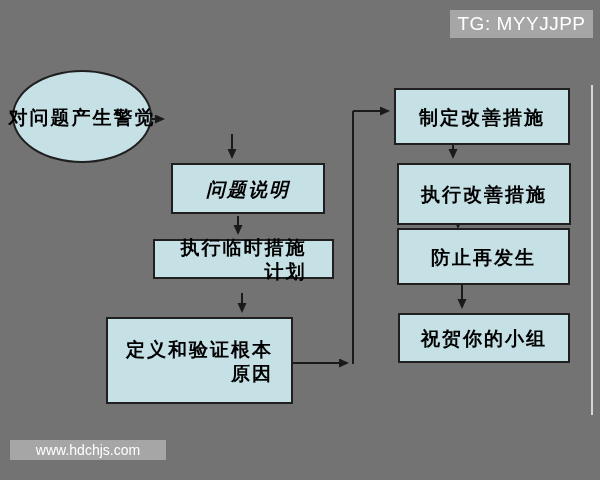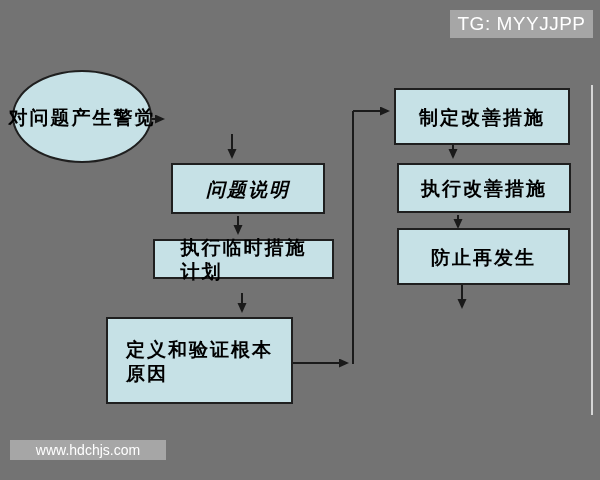--- a/index.html
+++ b/index.html
@@ -17,32 +17,32 @@
   .watermark {
     position:absolute; left:10px; top:440px; width:156px; height:20px;
     background:#a6a6a6; color:#ffffff;
     font-family:"Liberation Sans", sans-serif; font-size:14px;
     display:flex; align-items:center; justify-content:center;
   }
   .node {
     position:absolute; box-sizing:border-box;
     background:#c6e1e6; border:2px solid #1f1f1f; color:#000000;
     font-weight:bold; font-size:19px; letter-spacing:2px;
-    line-height:24px; text-align:left;
+    line-height:24px; text-align:right;
     display:flex; align-items:center; justify-content:center;
     white-space:pre-line;
   }
   .node--ellipse { border-radius:50%; white-space:nowrap; overflow:visible; }
   .n-start { left:12px;  top:70px;  width:140px; height:93px; }
   .n-l1    { left:167px; top:83px;  width:172px; height:49px; }
   .n-l2    { left:171px; top:163px; width:154px; height:51px;font-style:italic; }
   .n-l3    { left:153px; top:239px; width:181px; height:40px; }
   .n-l4    { left:106px; top:317px; width:187px; height:87px; }
   .n-r1    { left:394px; top:88px;  width:176px; height:57px; }
-  .n-r2    { left:397px; top:163px; width:174px; height:50px; }
+  .n-r2    { left:397px; top:163px; width:174px; height:62px; }
   .n-r3    { left:397px; top:228px; width:173px; height:57px; }
   .n-r4    { left:398px; top:313px; width:172px; height:50px; }
   .connectors { position:absolute; left:0; top:0; pointer-events:none; }
   .connectors path { stroke:#1a1a1a; stroke-width:2; fill:none; }
   .edge-line {
     position:absolute; left:591px; top:85px; width:2px; height:330px;
     background:#d6d6d6;
   }
 </style>
 </head>
@@ -88,18 +88,21 @@
 
   <div class="node n-r1">
     <span>制定改善措施</span>
   </div>
   <div class="node n-r2">
     <span>执行改善措施</span>
   </div>
   <div class="node n-r3">
     <span>防止再发生</span>
   </div>
+  <div class="node n-r4">
+    <span>祝贺你的小组</span>
+  </div>
 
   <div class="edge-line"></div>
 
   <div class="watermark">www.hdchjs.com</div>
 
 </div>
 
 </body></html>

